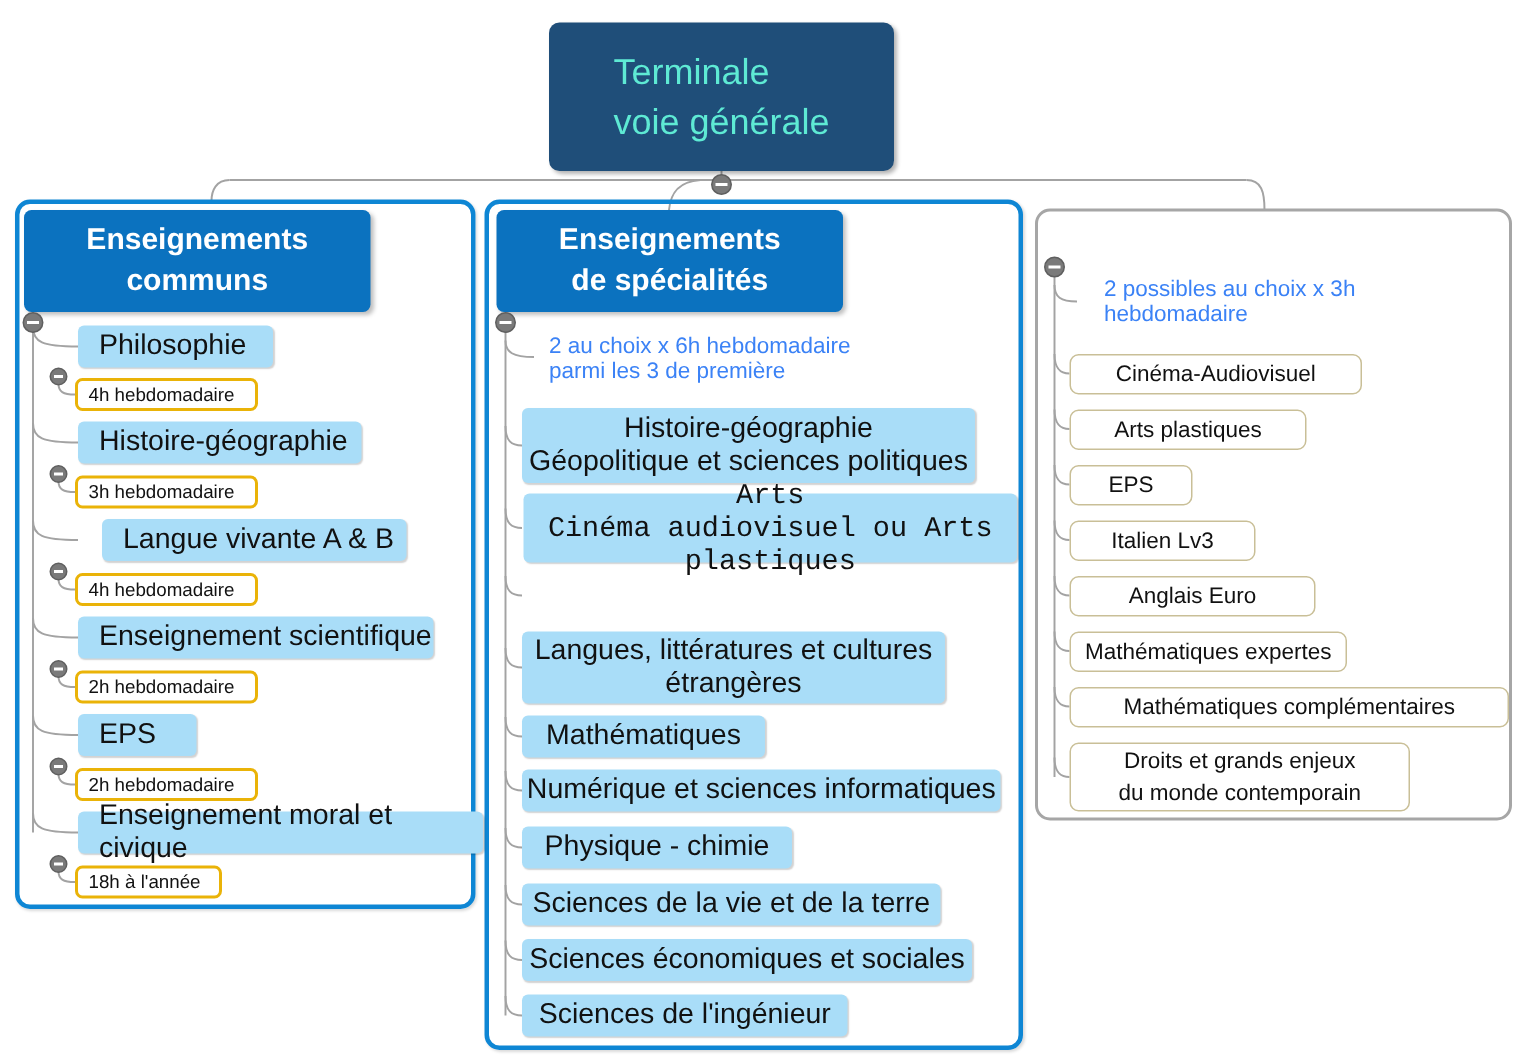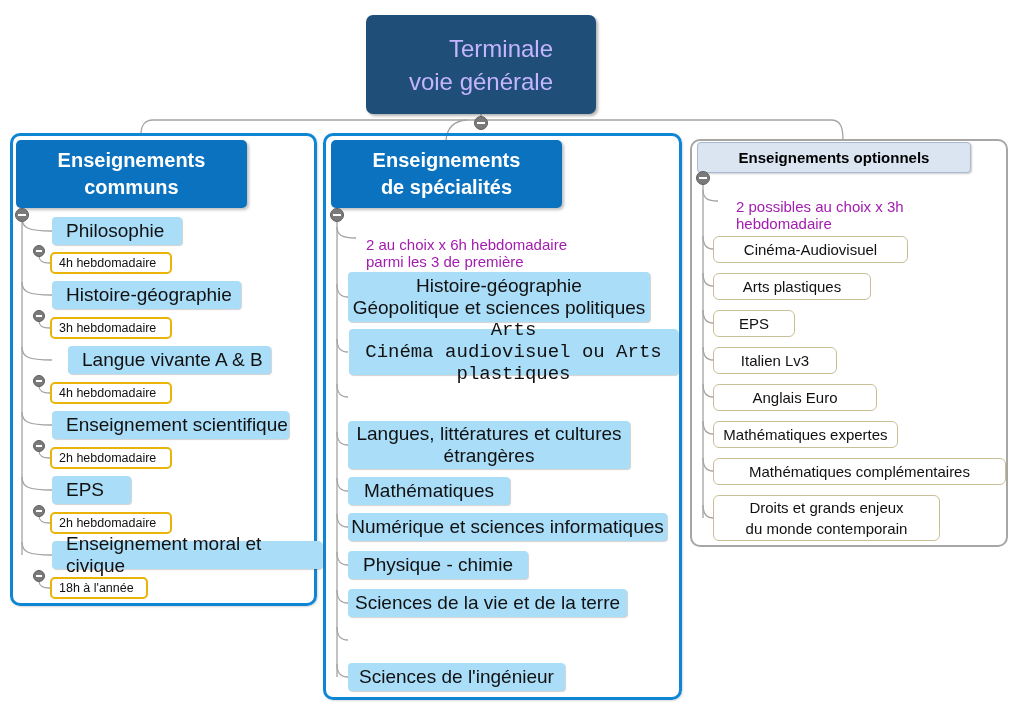--- a/index.html
+++ b/index.html
@@ -6,23 +6,23 @@
   #canvas{
     position:relative;width:1020px;height:708px;background:#ffffff;
     font-family:"Liberation Sans", sans-serif;color:#111;overflow:hidden;
   }
   #wires{position:absolute;left:0;top:0;z-index:1;}
   .wire{fill:none;stroke:#A3A3A3;stroke-width:1.3;}
   .container{position:absolute;border-radius:10px;z-index:2;background:transparent;}
   .container.blue{border:3px solid #0E86D4;box-shadow:1px 1px 2px rgba(0,0,0,.15);}
   .container.gray{border:2px solid #A6A6A6;}
   .root-node{
-    position:absolute;z-index:3;background:#1F4E79;border-radius:7px;color:#c4b5fd;
+    position:absolute;z-index:3;background:#1F4E79;border-radius:7px;color:#5eead4;
     font-size:24px;line-height:33px;display:flex;align-items:center;justify-content:center;
-    text-align:right;white-space:pre-line;box-shadow:2px 2px 3px rgba(0,0,0,.3);
+    text-align:left;white-space:pre-line;box-shadow:2px 2px 3px rgba(0,0,0,.3);
   }
   .header-blue{
     position:absolute;z-index:3;background:#0B72BF;border-radius:5px;color:#fff;
     font-weight:bold;font-size:20px;line-height:27px;display:flex;align-items:center;
     justify-content:center;text-align:center;white-space:pre-line;
     box-shadow:2px 2px 3px rgba(0,0,0,.25);
   }
   .header-gray{
     position:absolute;z-index:3;background:#DBE5F2;border:1px solid #A9B9D1;border-radius:4px;
     color:#000;font-weight:bold;font-size:15px;display:flex;align-items:center;justify-content:center;
@@ -38,21 +38,21 @@
     position:absolute;z-index:3;height:22px;background:#fff;border:2px solid #eab308;
     border-radius:5px;font-size:12.5px;display:flex;align-items:center;padding-left:7px;
     box-sizing:border-box;
   }
   .opt-box{
     position:absolute;z-index:3;height:27px;background:#fff;border:1px solid #C9BF97;
     border-radius:6px;font-size:15px;display:flex;align-items:center;justify-content:center;
     text-align:center;white-space:pre-line;line-height:21px;box-sizing:border-box;
   }
   .note{
-    position:absolute;z-index:3;color:#a21caf;font-size:15px;line-height:17px;white-space:pre-line;margin-top:14px;
+    position:absolute;z-index:3;color:#3b82f6;font-size:15px;line-height:17px;white-space:pre-line;
   }
   .collapse{
     position:absolute;z-index:4;width:14px;height:14px;border-radius:50%;
     background:#7A7A7A;border:1px solid #5F5F5F;box-sizing:border-box;cursor:pointer;
   }
   .collapse::after{
     content:"";position:absolute;left:50%;top:50%;width:8px;height:2px;margin:-1px 0 0 -4px;
     background:#fff;
   }
   .collapse.small{width:12px;height:12px;}
@@ -154,23 +154,23 @@
   <div class="subject ctr" style="left:348px;top:272px;width:302px;height:50px;">Histoire-géographie
 Géopolitique et sciences politiques</div>
   <div class="subject ctr" style="left:349px;top:329px;width:329px;height:46px;font-family:Liberation Mono, monospace;">Arts
 Cinéma audiovisuel ou Arts plastiques</div>
   <div class="subject ctr" style="left:348px;top:421px;width:282px;height:48px;">Langues, littératures et cultures
 étrangères</div>
   <div class="subject ctr" style="left:348px;top:477px;width:162px;">Mathématiques</div>
   <div class="subject ctr" style="left:348px;top:513px;width:319px;">Numérique et sciences informatiques</div>
   <div class="subject ctr" style="left:348px;top:551px;width:180px;">Physique - chimie</div>
   <div class="subject ctr" style="left:348px;top:589px;width:279px;">Sciences de la vie et de la terre</div>
+  <div class="subject ctr" style="left:348px;top:626px;width:300px;">Sciences économiques et sociales</div>
   <div class="subject ctr" style="left:348px;top:663px;width:217px;">Sciences de l'ingénieur</div>
 
-  <div class="header-gray" style="left:697px;top:142px;width:272px;height:29px;">Enseignements optionnels</div>
   <div class="collapse" style="left:696px;top:171px;"></div>
   <div class="note" style="left:736px;top:184px;">2 possibles au choix x 3h
 hebdomadaire</div>
 
   <div class="opt-box" style="left:713px;top:236px;width:195px;">Cinéma-Audiovisuel</div>
   <div class="opt-box" style="left:713px;top:273px;width:158px;">Arts plastiques</div>
   <div class="opt-box" style="left:713px;top:310px;width:82px;">EPS</div>
   <div class="opt-box" style="left:713px;top:347px;width:124px;">Italien Lv3</div>
   <div class="opt-box" style="left:713px;top:384px;width:164px;">Anglais Euro</div>
   <div class="opt-box" style="left:713px;top:421px;width:185px;text-align:right;">Mathématiques expertes</div>

